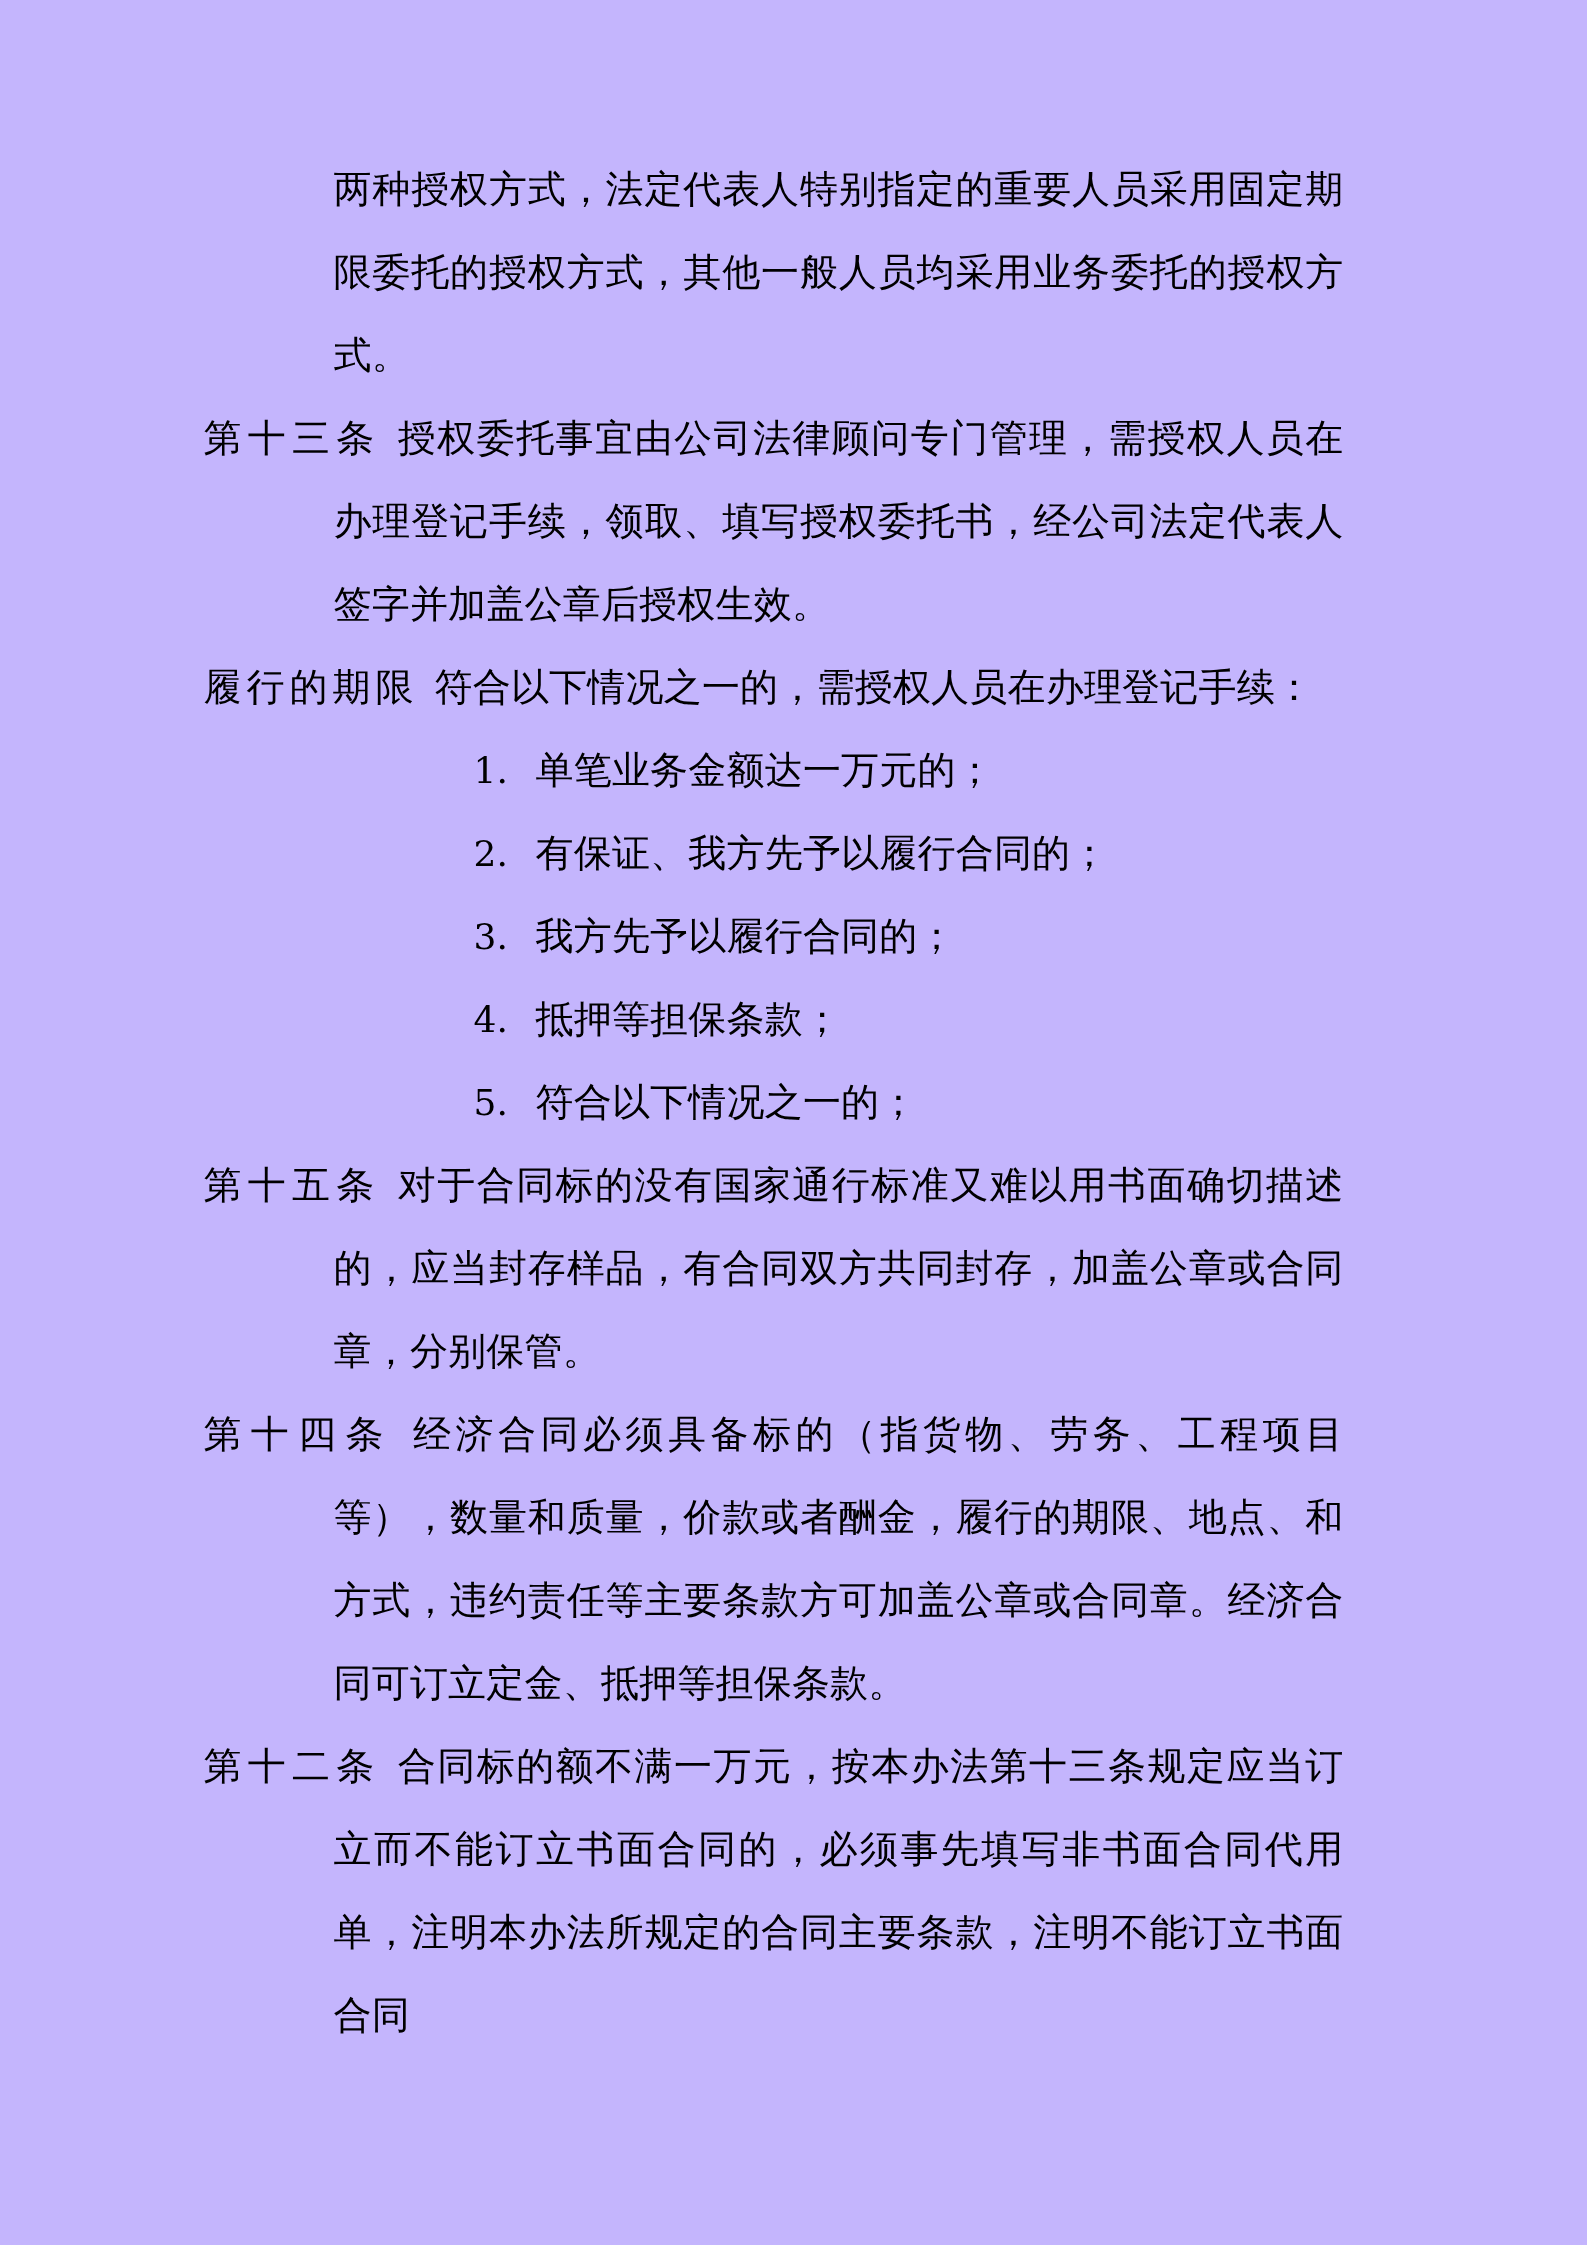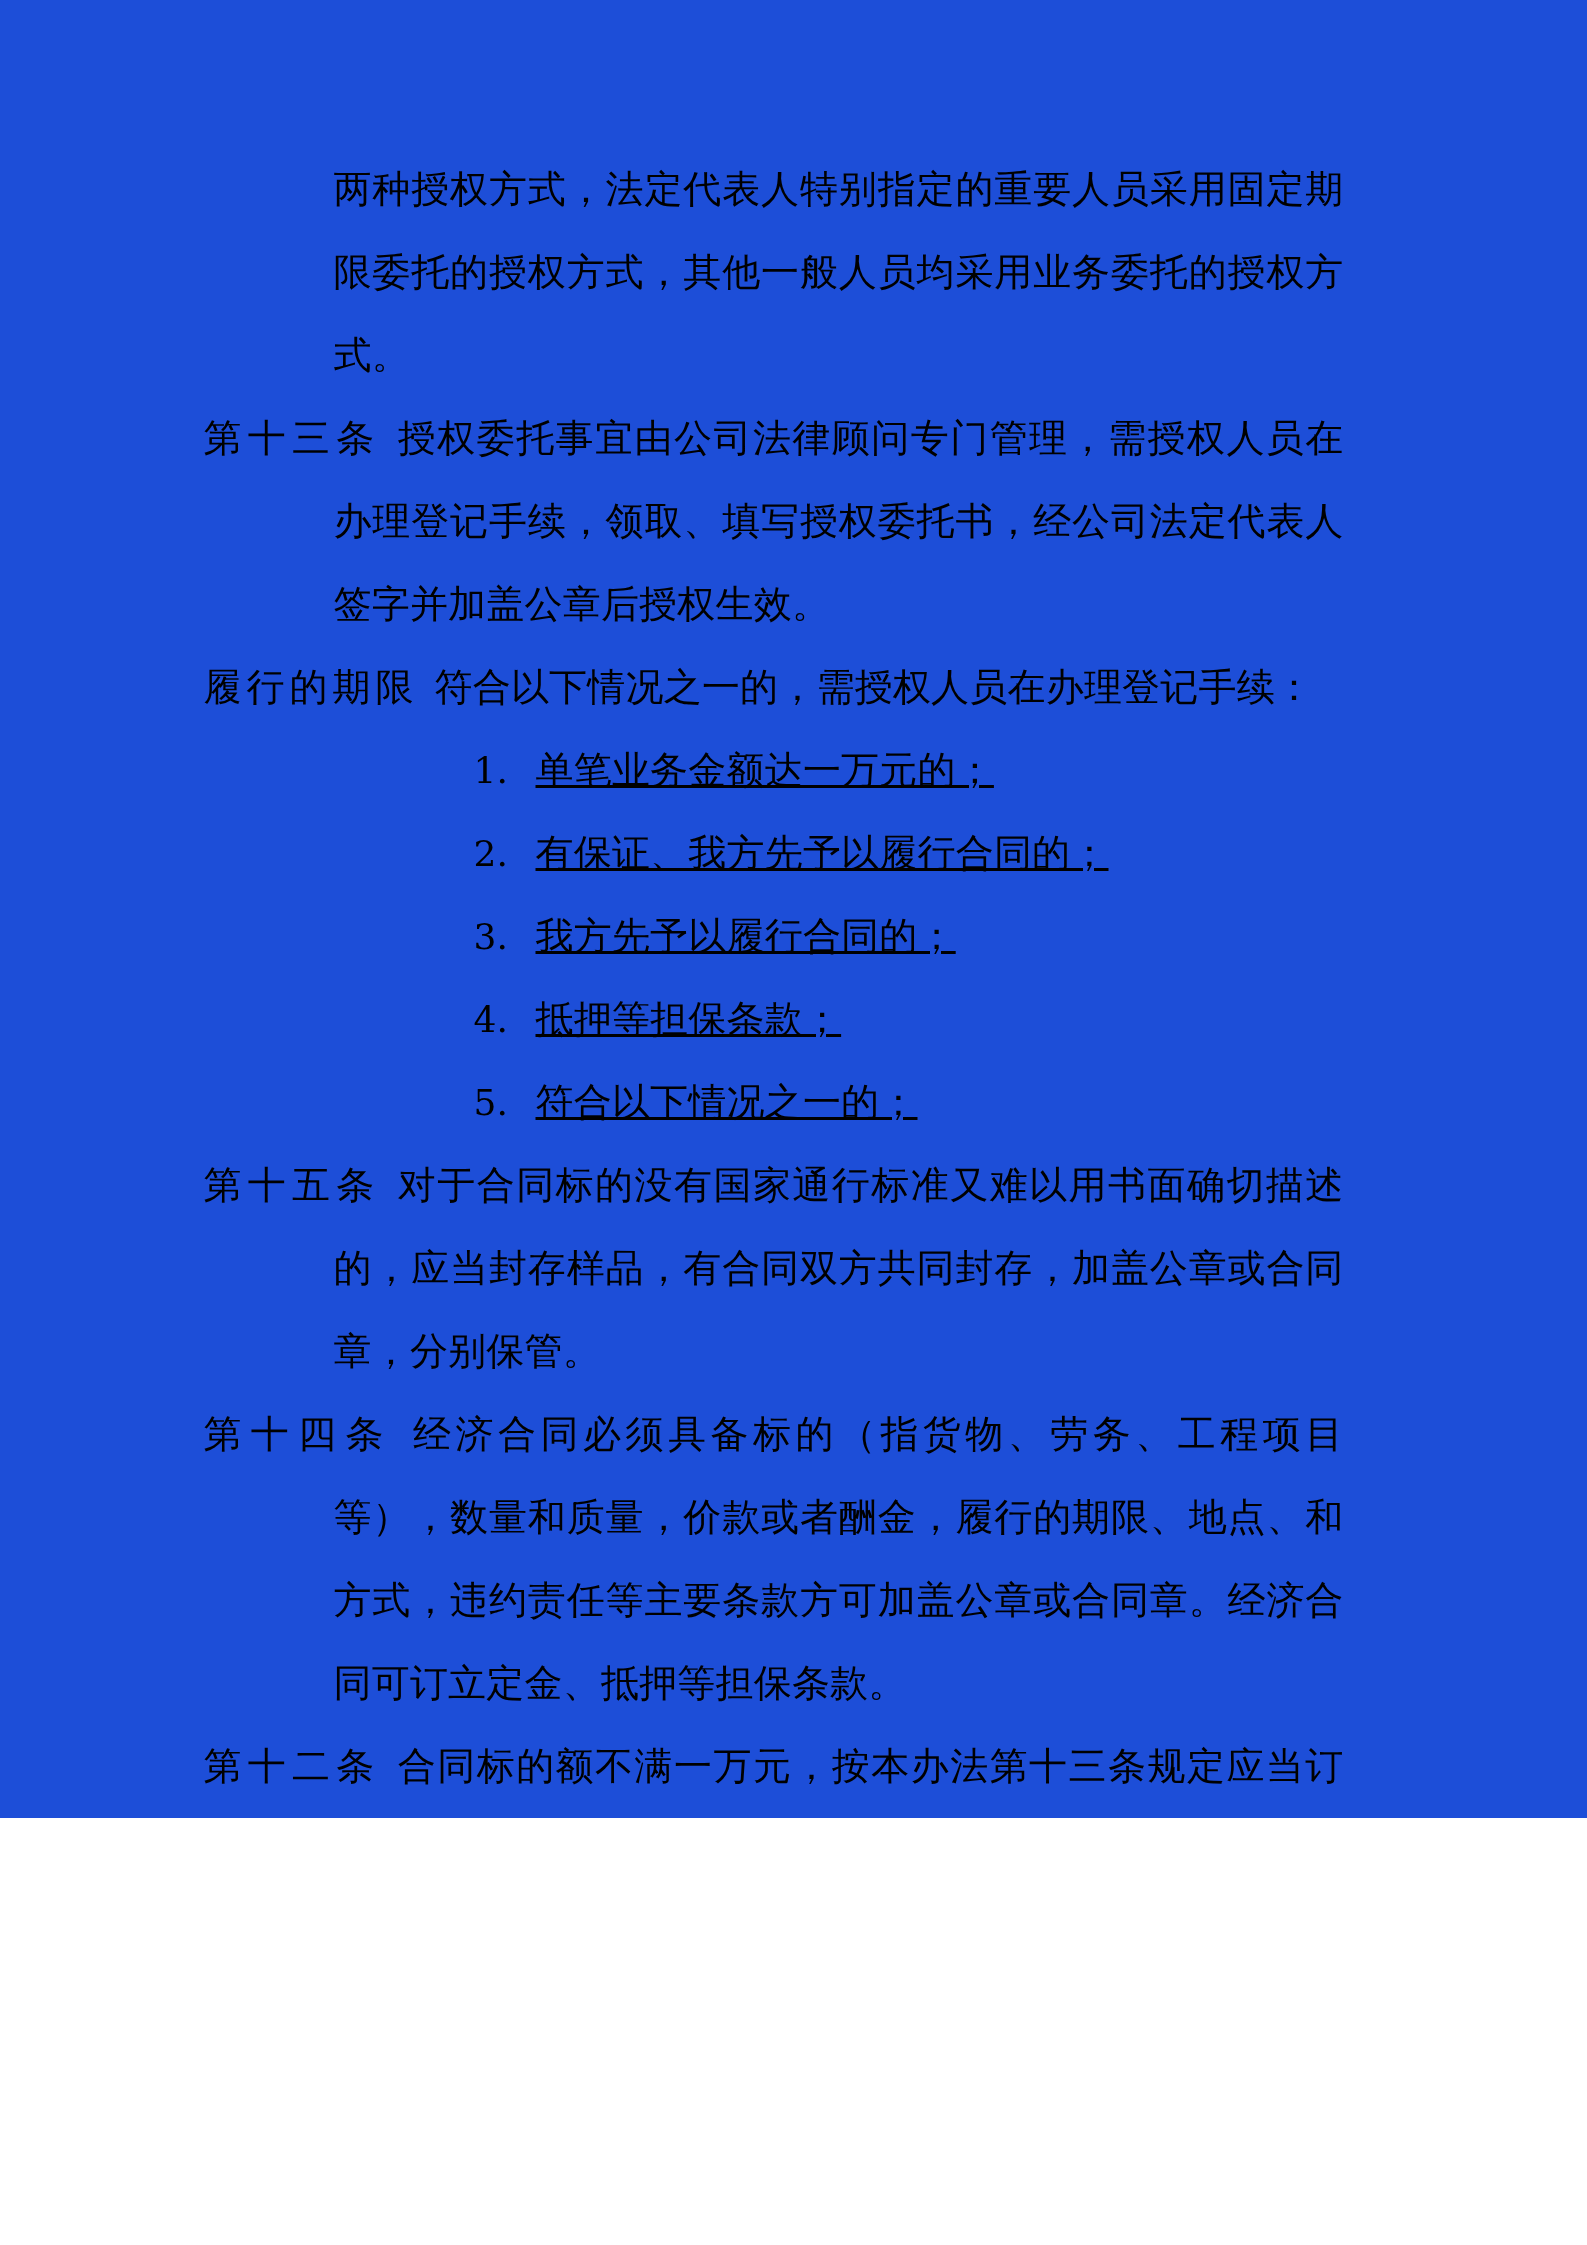--- a/index.html
+++ b/index.html
@@ -12,22 +12,22 @@
     width: 1587px;
     height: 2245px;
     font-family: "DejaVu Serif", "Liberation Serif", serif;
     color: #000000;
     -webkit-font-smoothing: antialiased;
   }
 
   .page {
     position: relative;
     width: 1587px;
-    height: 1818px;
-    background: #1d4ed8;
+    height: 2245px;
+    background: #c4b5fd;
     box-sizing: border-box;
     padding: 148px 148px 120px 108px;
     overflow: hidden;
   }
 
   .doc-body {
     position: relative;
     width: 1140px;
     margin: 0 auto;
   }
@@ -80,21 +80,20 @@
     flex: 0 0 auto;
     width: 62px;
     font-size: 36px;
     font-family: "DejaVu Serif", "Liberation Serif", serif;
   }
 
   .num-item .num-text {
     flex: 0 1 auto;
     letter-spacing: 0.2px;
     word-break: break-all;
-    text-decoration: underline;
   }
 </style>
 </head>
 <body>
 
 <div class="page">
   <div class="doc-body">
 
     <p class="article cont">
       <span>两种授权方式，法定代表人特别指定的重要人员采用固定期限委托的授权方式，其他一般人员均采用业务委托的授权方式。</span>

